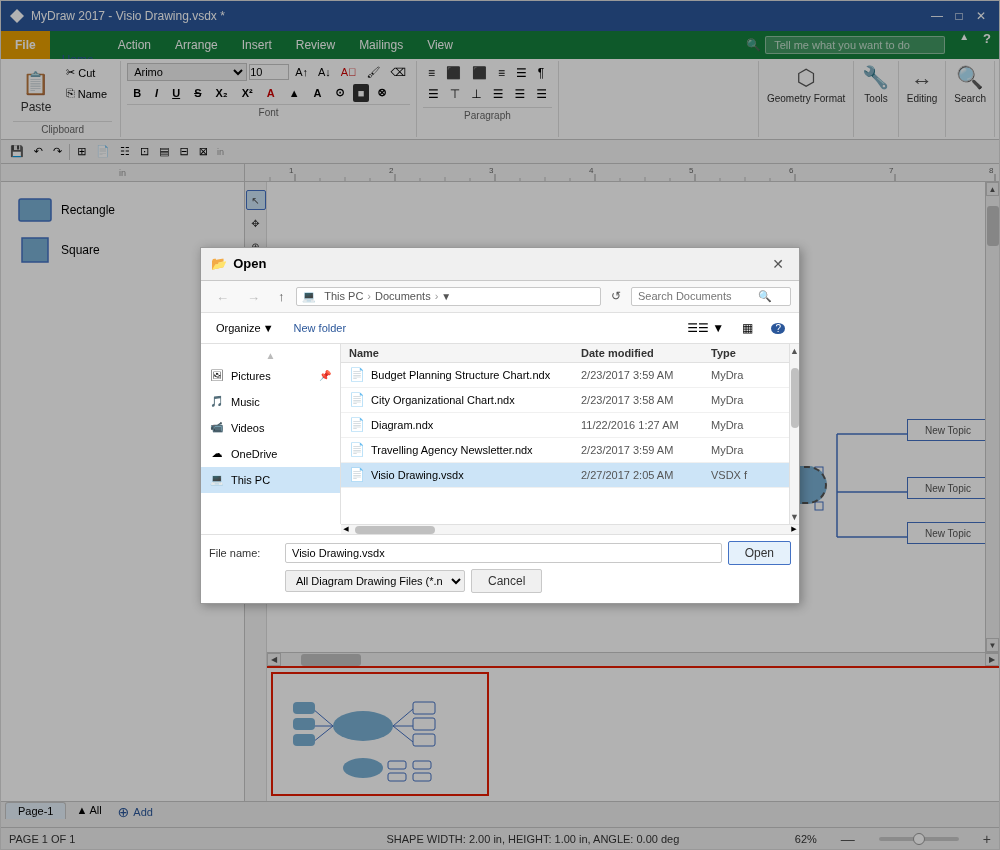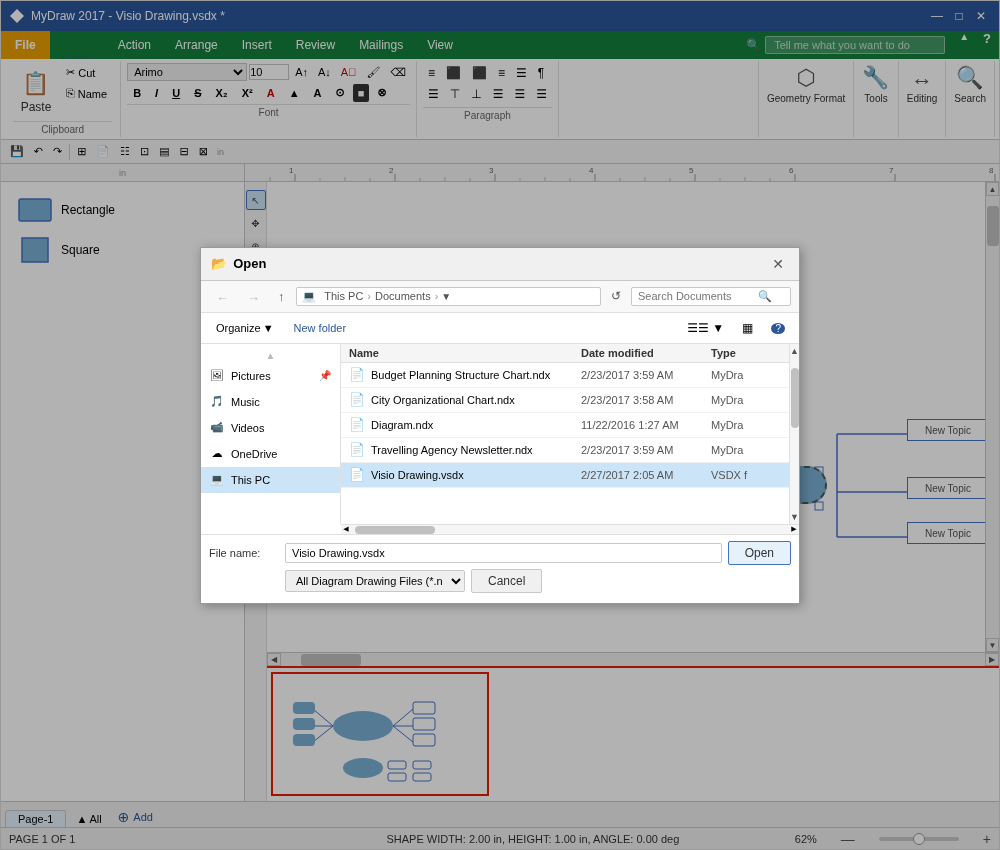--- a/index.html
+++ b/index.html
@@ -72,21 +72,21 @@
     
     .left-sidebar { width: 244px; background: white; border-right: 1px solid #c8c8c8; display: flex; flex-direction: column; overflow: hidden; flex-shrink: 0; }
     .sidebar-scroll { overflow-y: auto; flex: 1; padding: 8px; }
     .shape-item { display: flex; align-items: center; padding: 6px 8px; cursor: pointer; border-radius: 2px; }
     .shape-icon { width: 36px; height: 28px; margin-right: 8px; display: flex; align-items: center; justify-content: center; }
     
     
     .thumbnail-bar { height: 135px; background: white; border-top: 2px solid #e81c00; position: relative; flex-shrink: 0; overflow: hidden; }
     
     
-    .page-tabs { background: #f0f0f0; border-top: 1px solid #c8c8c8; height: 26px; display: flex; align-items: flex-end; padding: 0 4px; flex-shrink: 0; }
+    .page-tabs { background: #f0f0f0; border-top: 1px solid #c8c8c8; height: 26px; display: flex; align-items: flex-start; padding: 0 4px; flex-shrink: 0; }
     .page-tab { padding: 2px 12px; border: 1px solid #c8c8c8; background: white; border-radius: 3px 3px 0 0; cursor: pointer; font-size: 11px; margin-right: 2px; }
     .page-tab.active { background: #e5f1fb; border-bottom: none; }
     .page-tab-all { padding: 2px 8px; cursor: pointer; font-size: 11px; display: flex; align-items: center; gap: 2px; }
     .page-tab-add { padding: 2px 8px; cursor: pointer; font-size: 11px; display: flex; align-items: center; gap: 4px; color: #2b579a; }
     
     
     .status-bar { background: #f0f0f0; border-top: 1px solid #c8c8c8; height: 22px; display: flex; align-items: center; padding: 0 8px; font-size: 11px; color: #333; flex-shrink: 0; }
     .status-left { flex: 1; }
     .status-center { flex: 2; text-align: center; }
     .status-right { display: flex; align-items: center; gap: 24px; }

